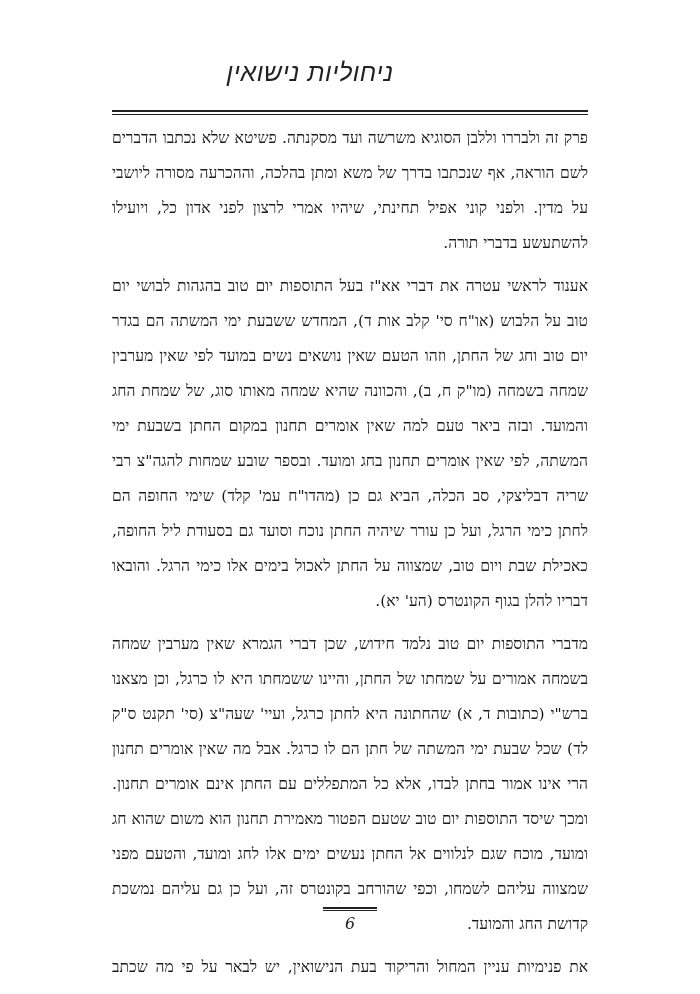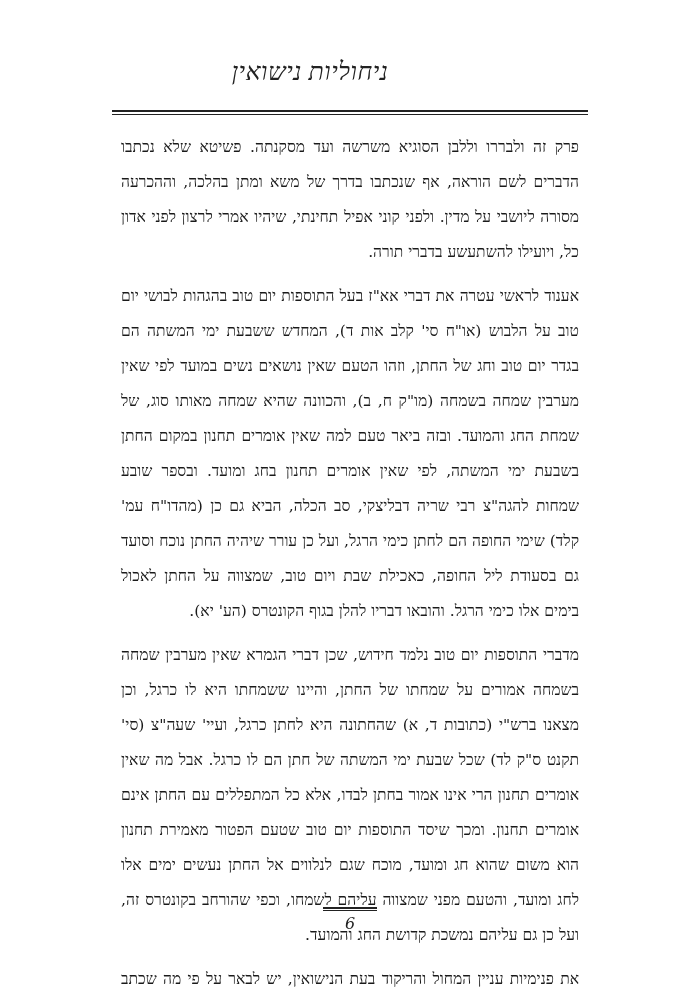--- a/index.html
+++ b/index.html
@@ -1,20 +1,20 @@
 <!DOCTYPE html>
 <html><head>
 <meta charset="utf-8">
 <style>
   html, body { margin: 0; padding: 0; background: #ffffff; }
   body { width: 700px; height: 994px; position: relative; overflow: hidden; font-family: "DejaVu Serif", "Liberation Serif", serif; color: #1a1a1a; }
-  .running-head { position: absolute; top: 58px; left: 0; width: 620px; text-align: center; font-family: Liberation Serif, serif; font-size: 25px; font-style: italic; color: #222; direction: rtl; letter-spacing: 0.5px; }
+  .running-head { position: absolute; top: 58px; left: 0; width: 620px; text-align: center; font-family: Liberation Sans, sans-serif; font-size: 25px; font-style: italic; color: #222; direction: rtl; letter-spacing: 0.5px; }
   .head-rule { position: absolute; top: 110px; left: 112px; width: 476px; height: 2px; border-top: 2px solid #222; border-bottom: 1px solid #222; box-sizing: content-box; }
   .body-text { position: absolute; top: 121px; left: 112px; width: 476px; direction: rtl; text-align: justify; font-family: "DejaVu Serif", "Liberation Serif", serif; font-size: 15.6px; line-height: 35px; color: #1a1a1a; }
-  .para { margin: 9px; text-align-last: right; }
+  .para { margin: 0; text-align-last: right; }
   .para + .para { margin-top: 8px; }
   .foot-rule { position: absolute; top: 907px; left: 323px; width: 54px; height: 1px; border-top: 2px solid #222; border-bottom: 1px solid #222; }
   .page-number { position: absolute; top: 914px; left: 0; width: 700px; text-align: center; font-family: "DejaVu Serif", serif; font-style: italic; font-size: 16px; color: #222; }
 </style>
 </head>
 <body>
 
 <div class="running-head">ניחוליות נישואין</div>
 <div class="head-rule"></div>
 

